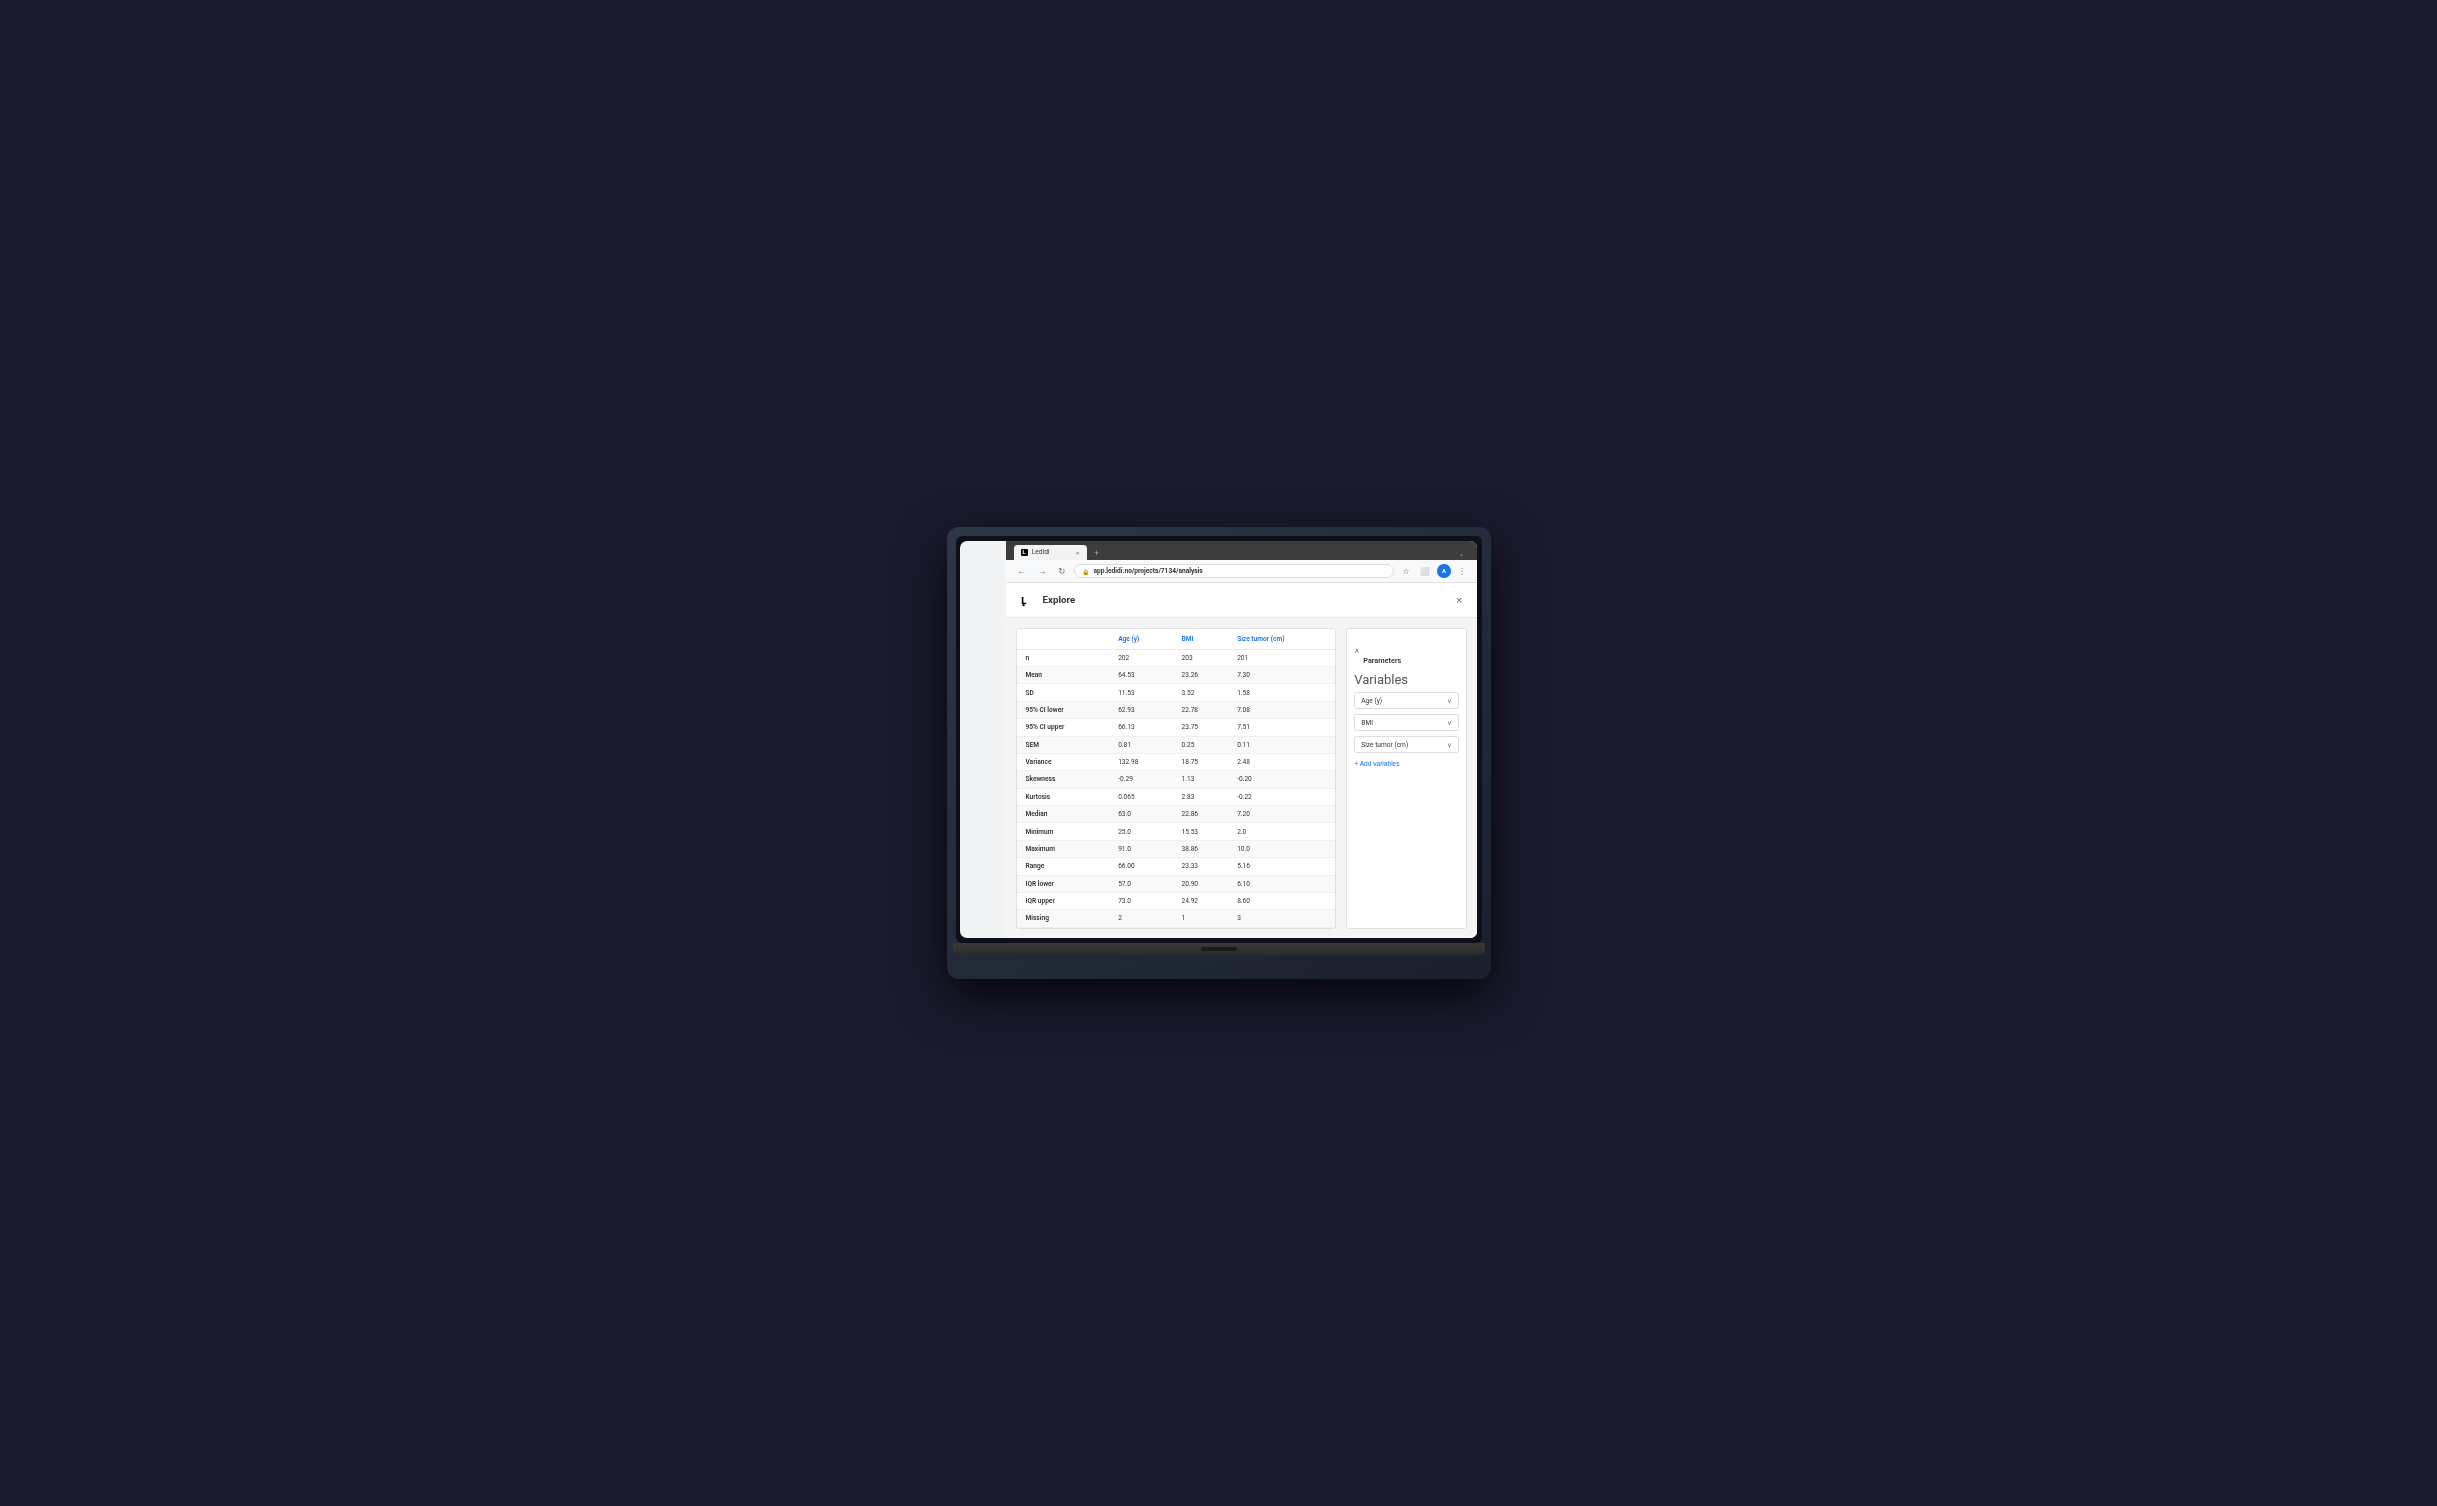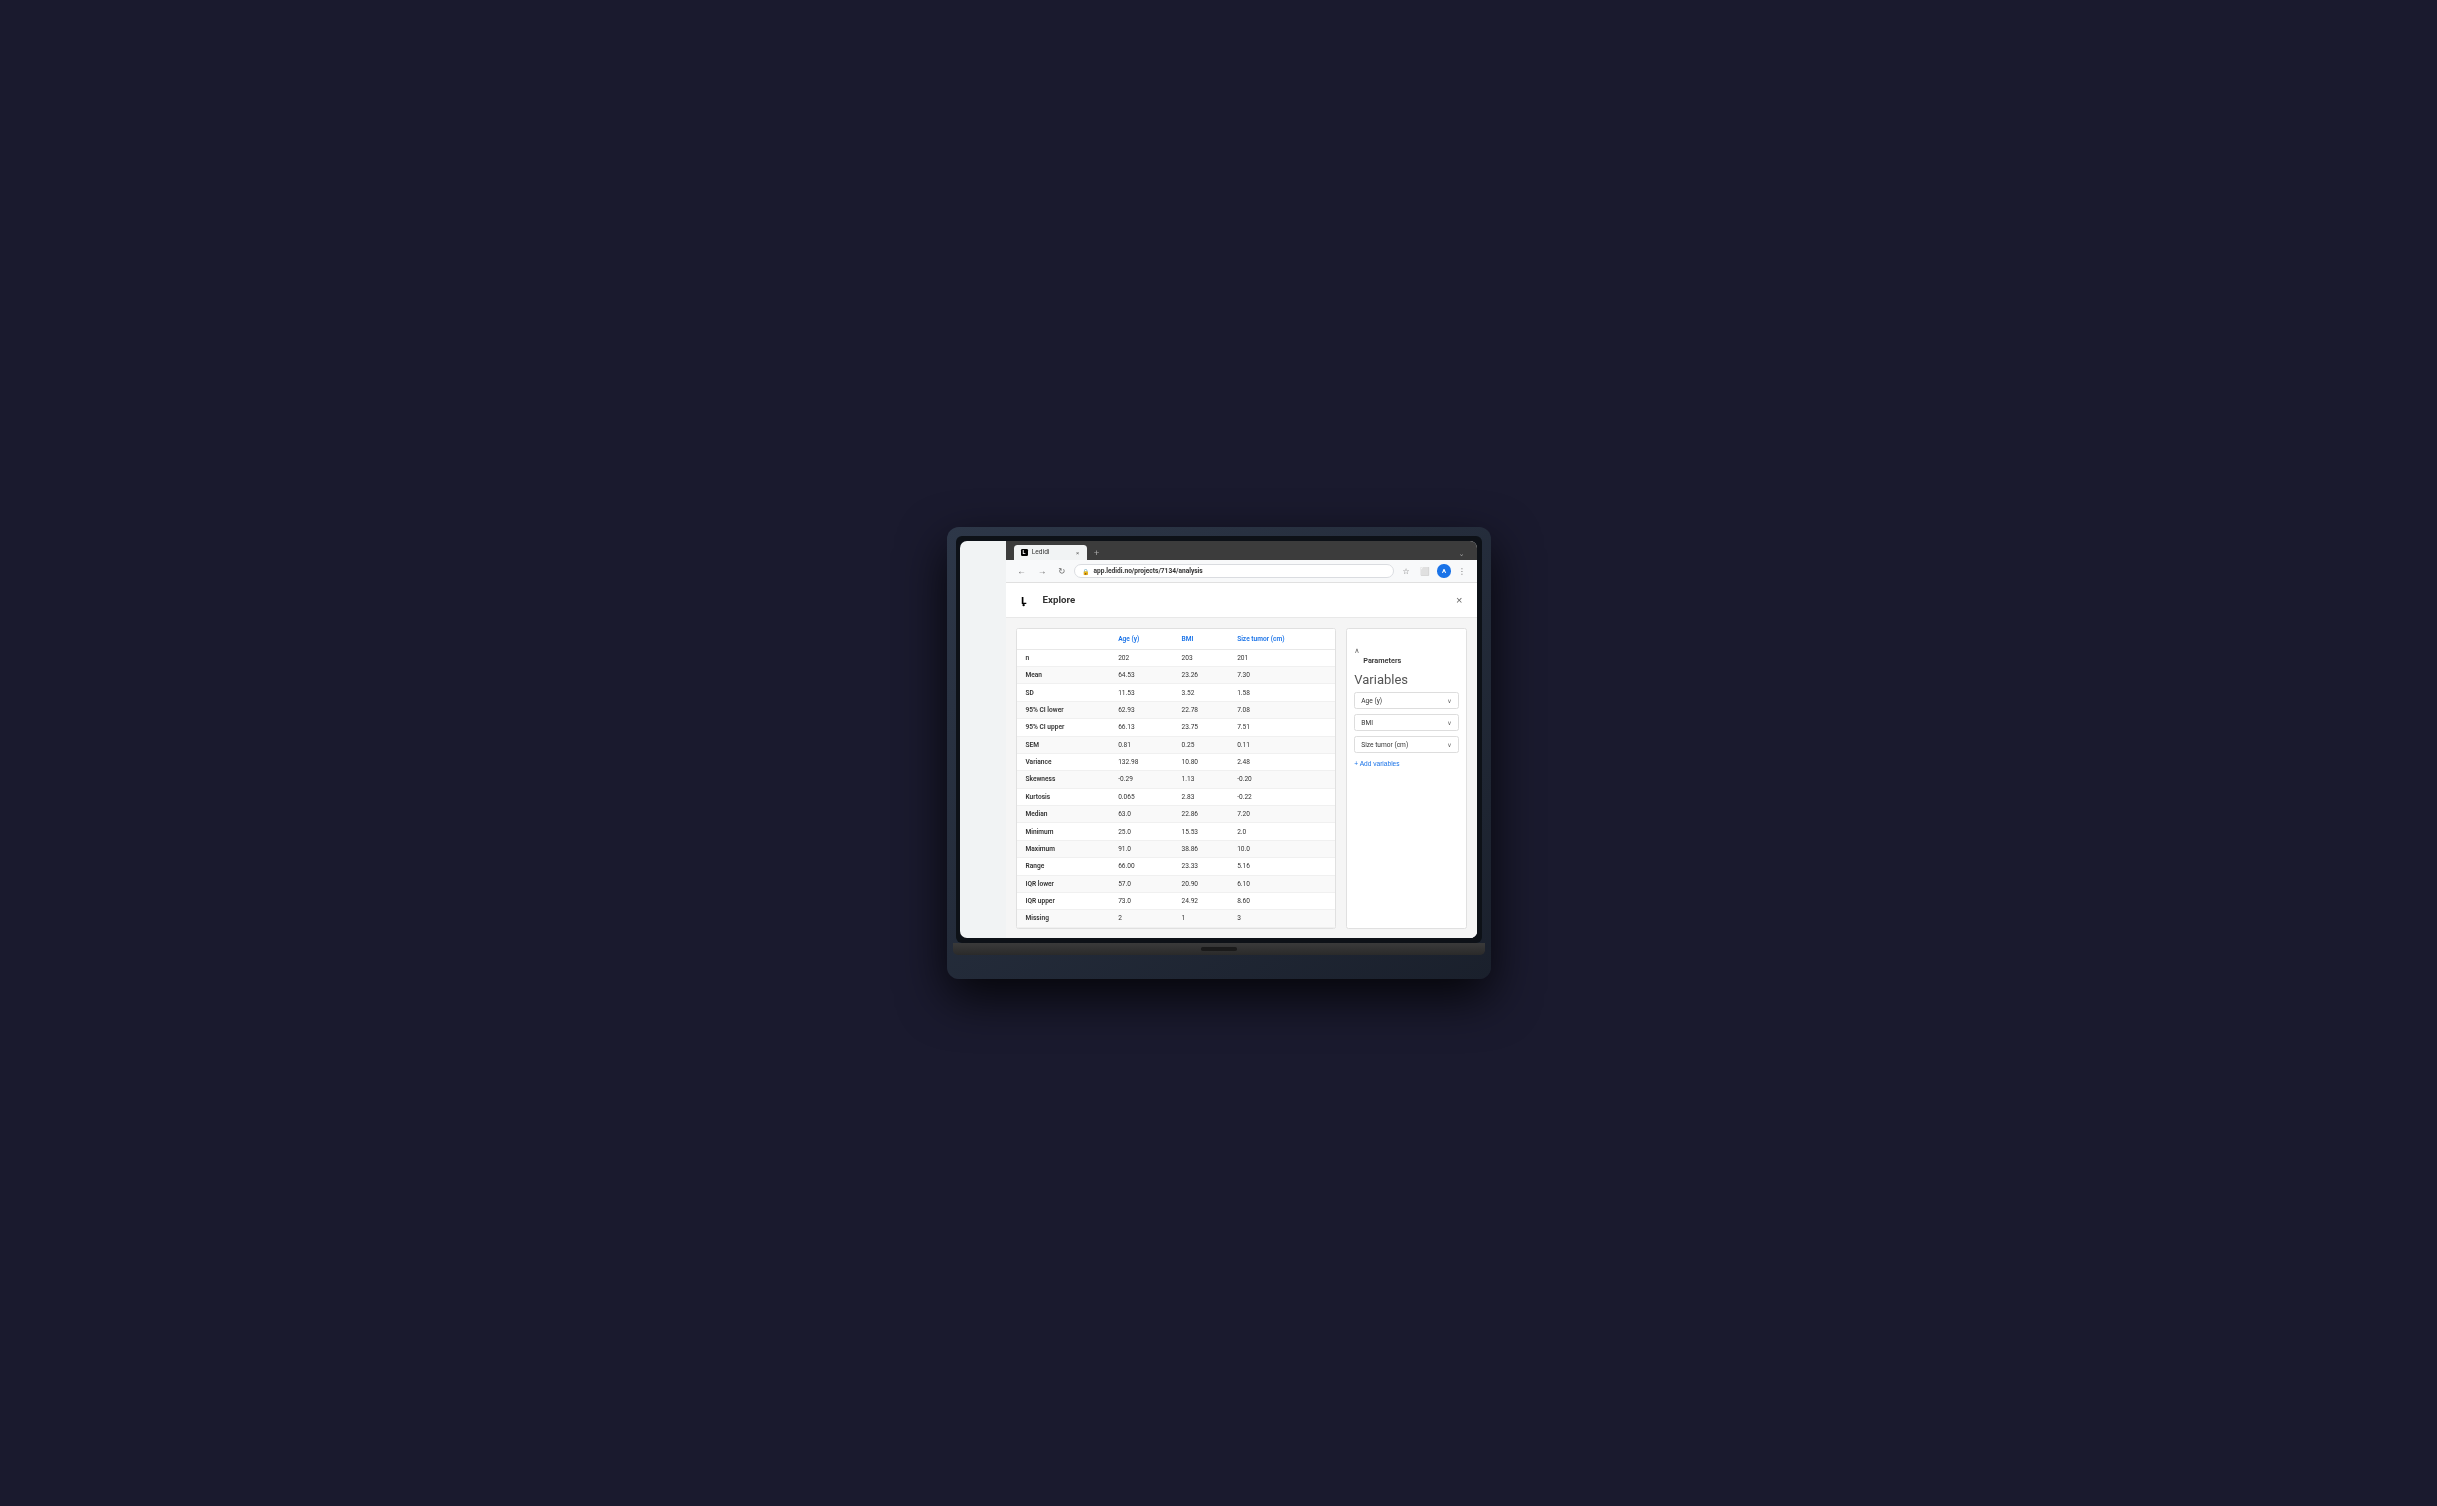--- a/index.html
+++ b/index.html
@@ -479,21 +479,21 @@
                   </tr>
                   <tr>
                     <td>SEM</td>
                     <td>0.81</td>
                     <td>0.25</td>
                     <td>0.11</td>
                   </tr>
                   <tr>
                     <td>Variance</td>
                     <td>132.98</td>
-                    <td>10.80</td>
+                    <td>18.75</td>
                     <td>2.48</td>
                   </tr>
                   <tr>
                     <td>Skewness</td>
                     <td>-0.29</td>
                     <td>1.13</td>
                     <td>-0.20</td>
                   </tr>
                   <tr>
                     <td>Kurtosis</td>

